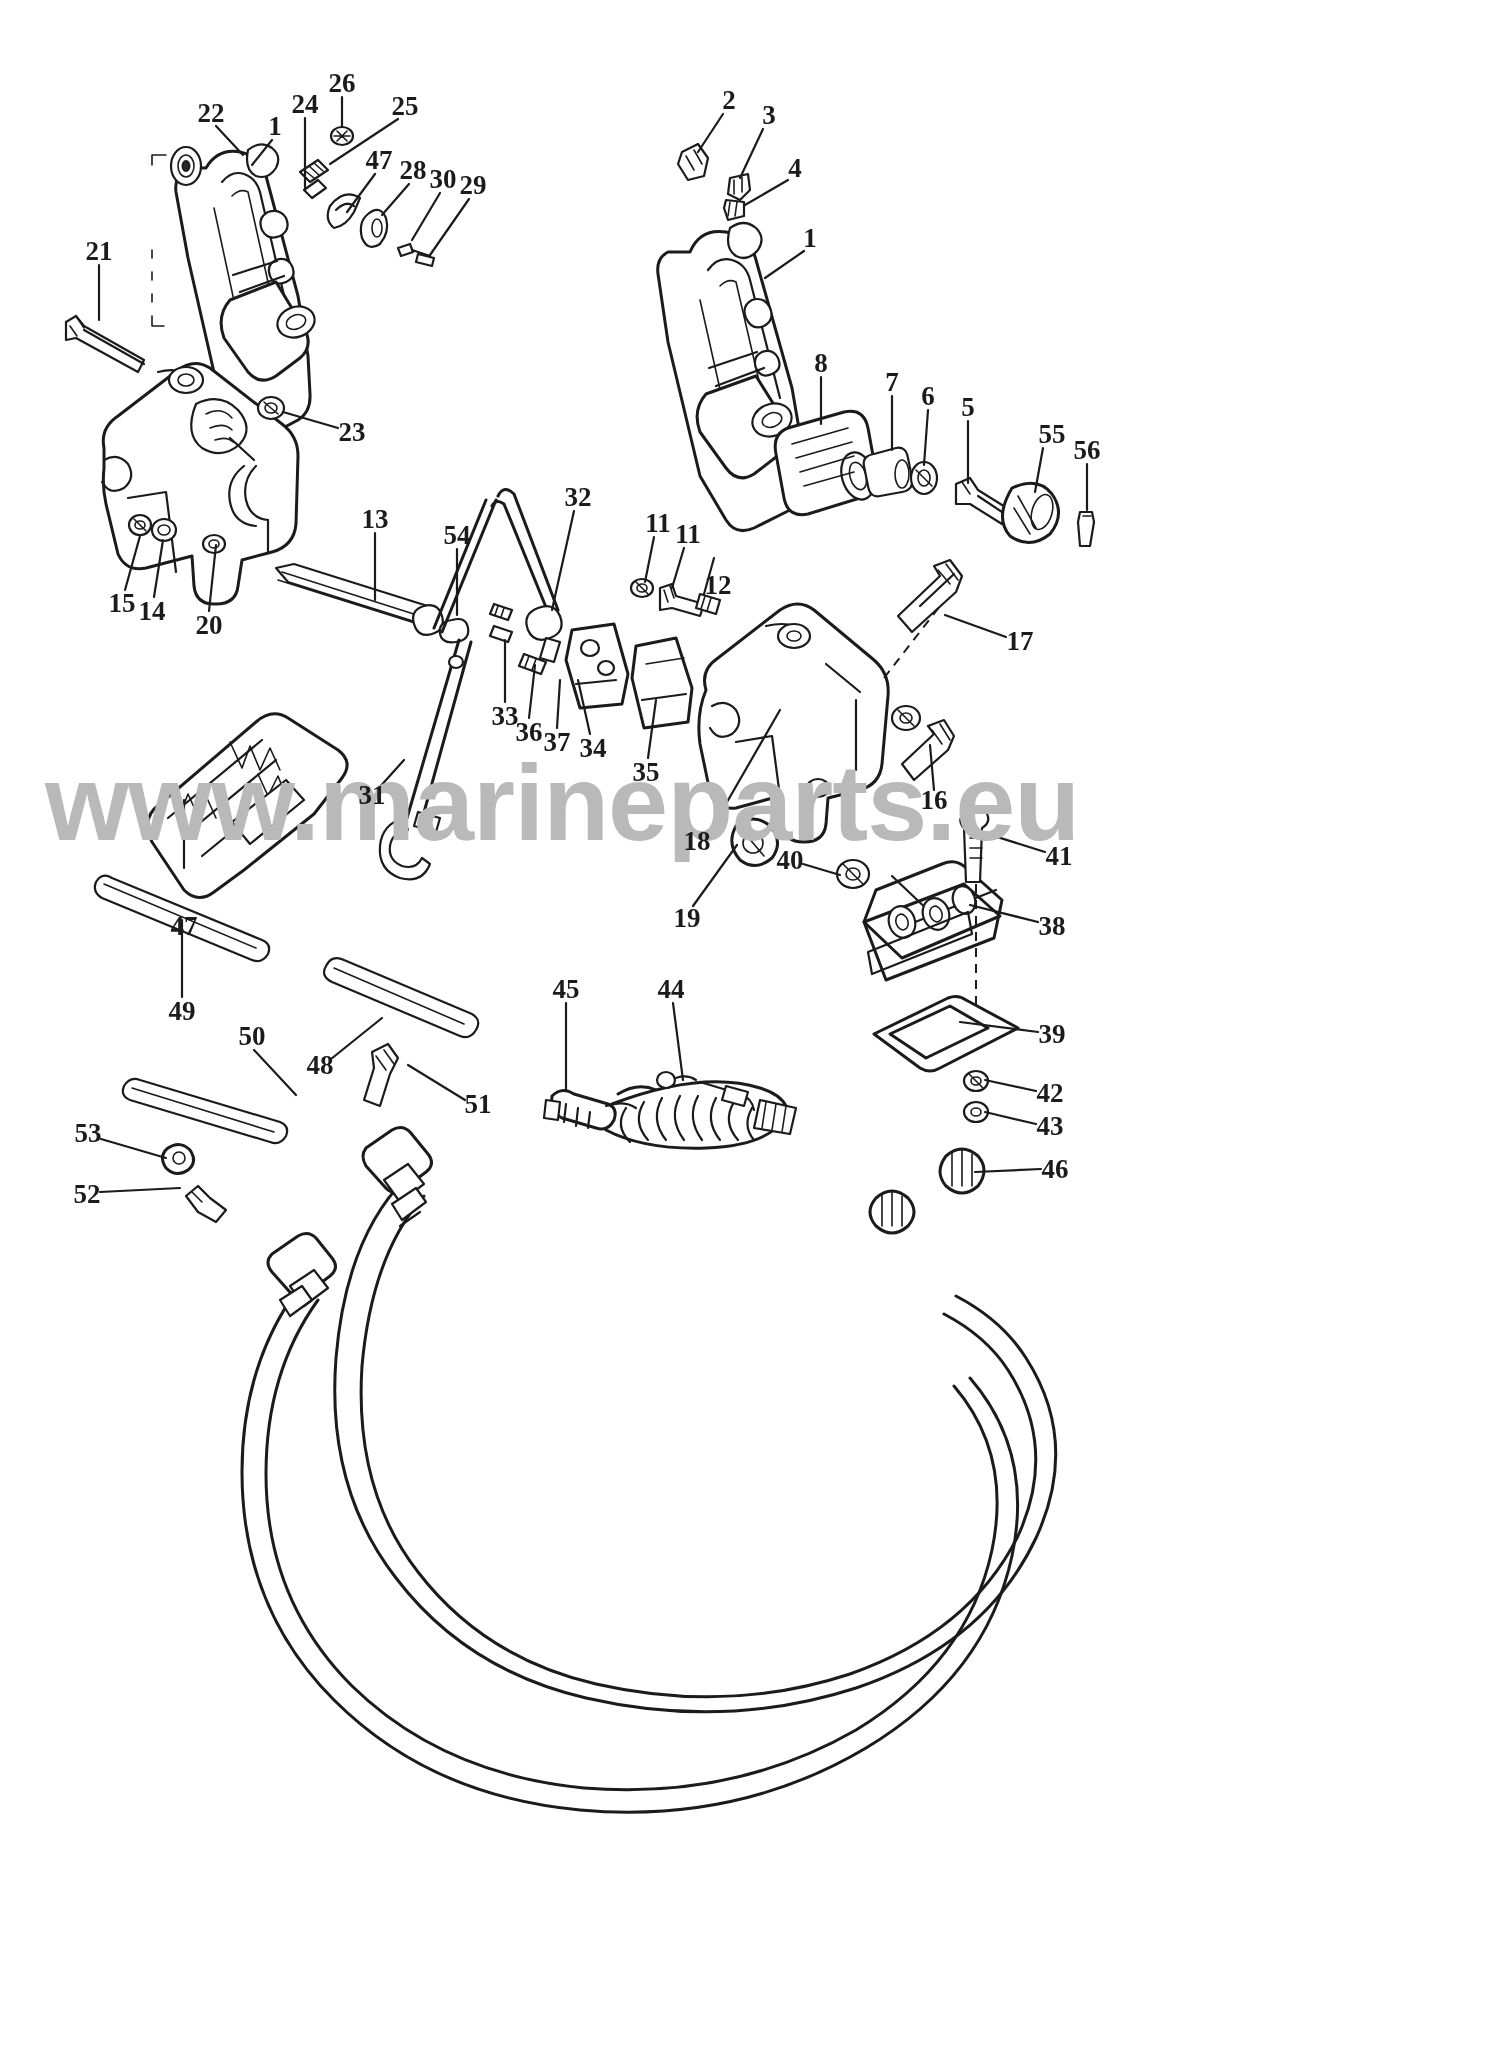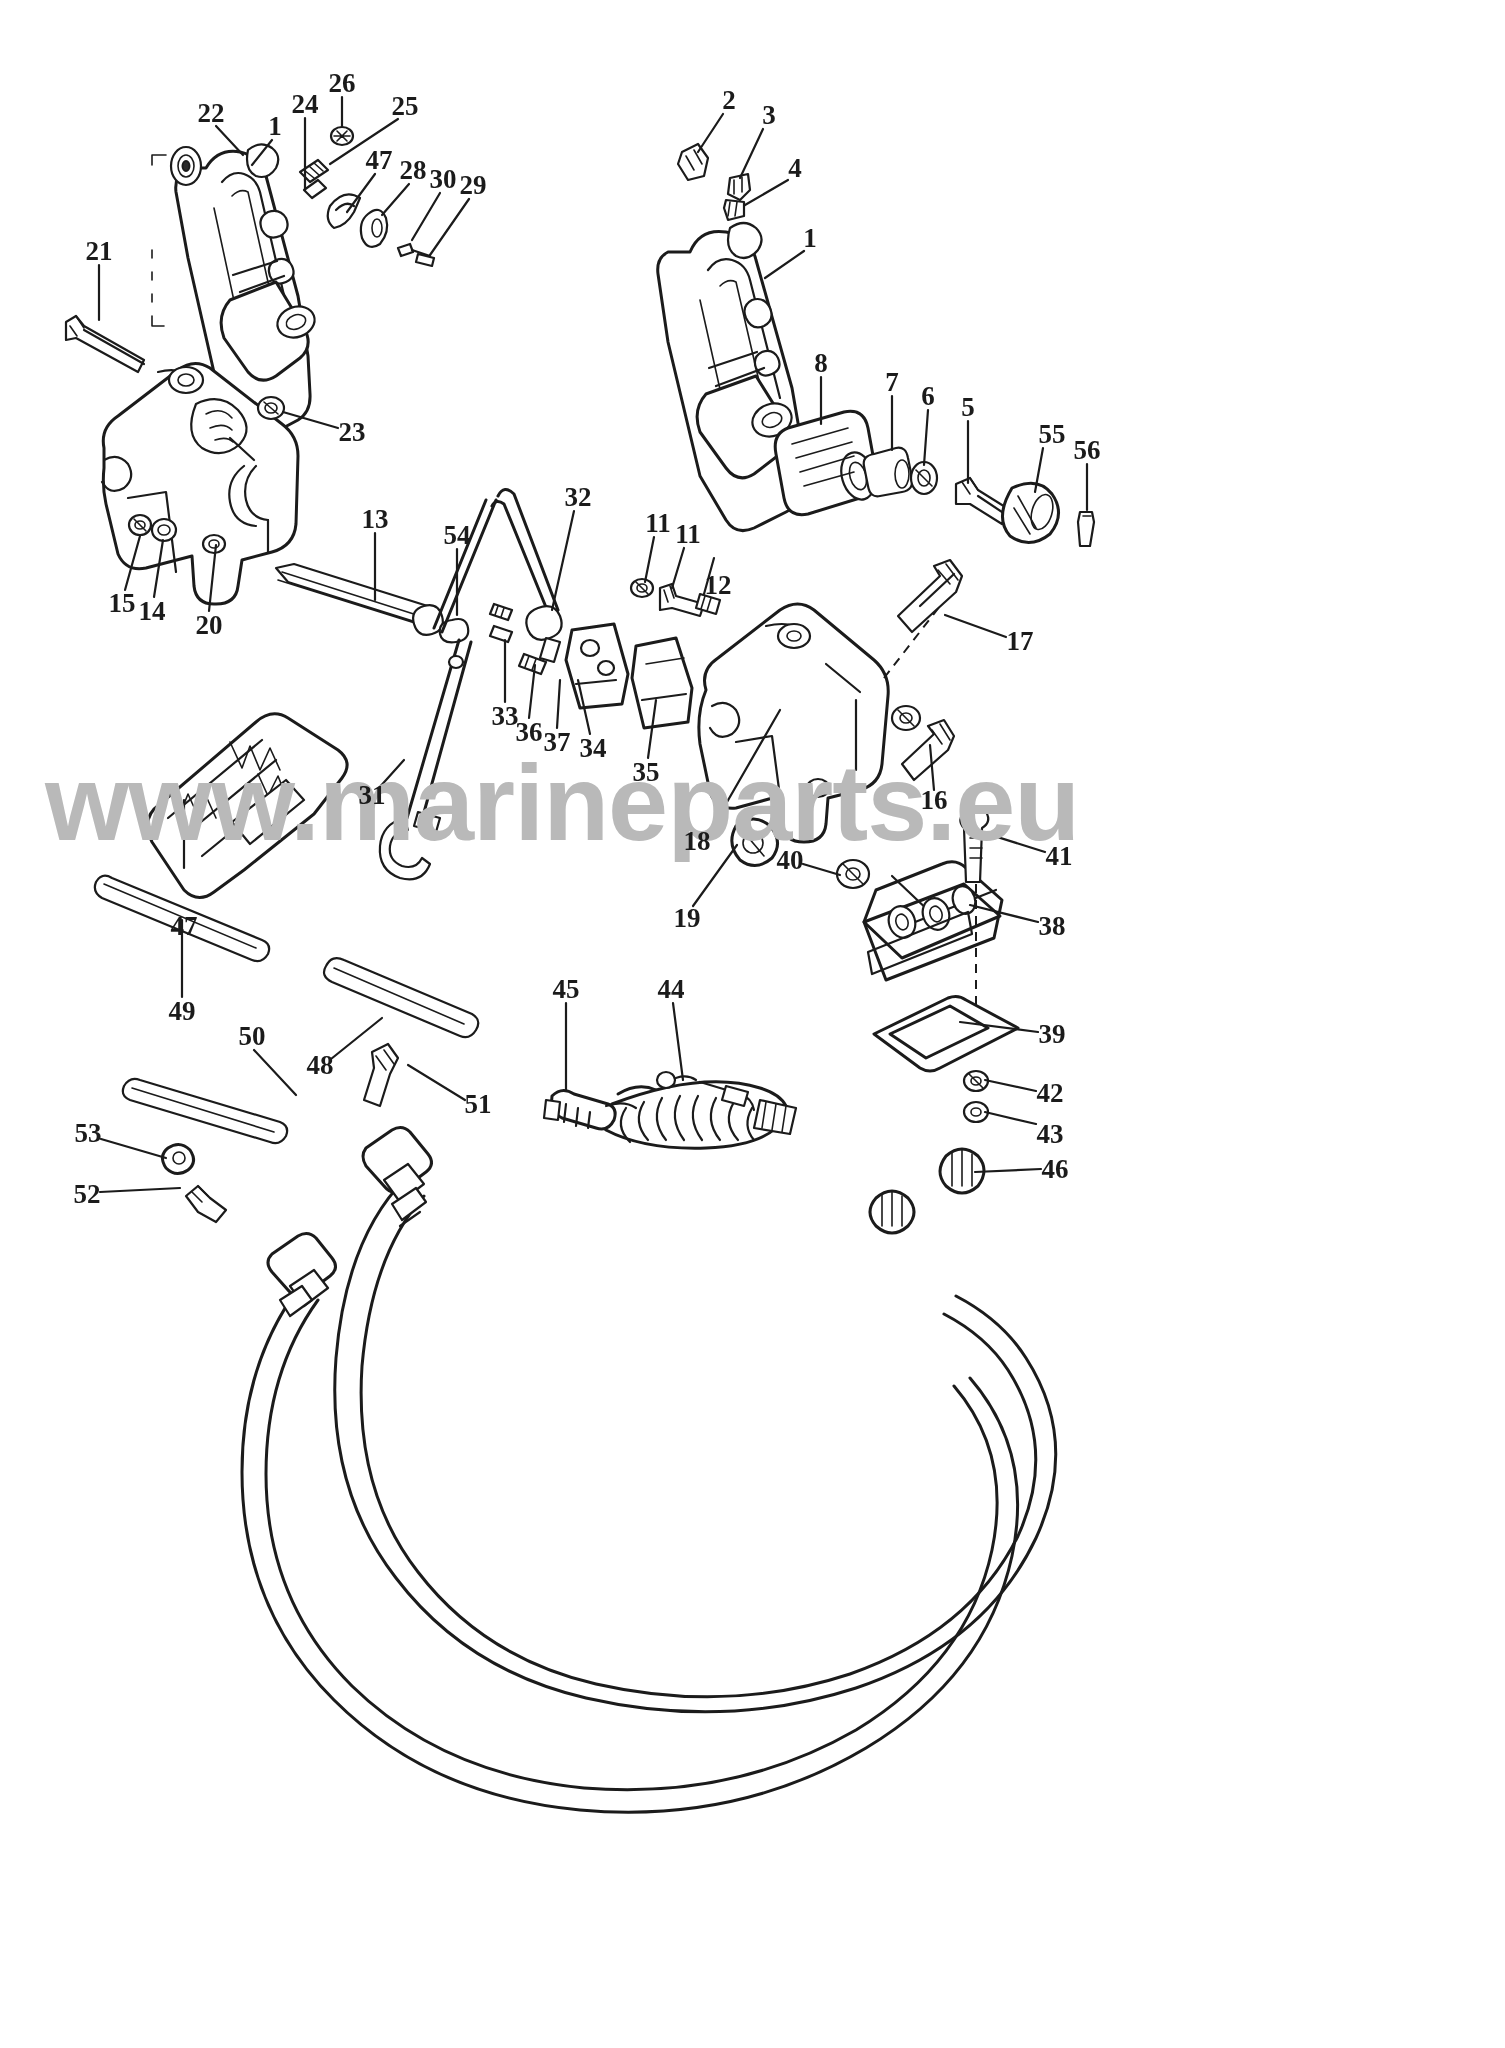--- a/index.html
+++ b/index.html
@@ -562,21 +562,21 @@
       <div class="callout" style="left: 1087px; top: 450px;">56</div>
       <div class="callout" style="left: 1020px; top: 641px;">17</div>
       <div class="callout" style="left: 697px; top: 841px;">18</div>
       <div class="callout" style="left: 687px; top: 918px;">19</div>
       <div class="callout" style="left: 790px; top: 860px;">40</div>
       <div class="callout" style="left: 934px; top: 800px;">16</div>
       <div class="callout" style="left: 1059px; top: 856px;">41</div>
       <div class="callout" style="left: 1052px; top: 926px;">38</div>
       <div class="callout" style="left: 1052px; top: 1034px;">39</div>
       <div class="callout" style="left: 1050px; top: 1093px;">42</div>
-      <div class="callout" style="left: 1050px; top: 1126px; margin-top: 8px;">43</div>
+      <div class="callout" style="left: 1050px; top: 1126px;">43</div>
       <div class="callout" style="left: 1055px; top: 1169px;">46</div>
       <div class="callout" style="left: 184px; top: 882px; margin-top: 44px;">47</div>
       <div class="callout" style="left: 182px; top: 1011px;">49</div>
       <div class="callout" style="left: 252px; top: 1036px;">50</div>
       <div class="callout" style="left: 320px; top: 1065px;">48</div>
       <div class="callout" style="left: 478px; top: 1104px;">51</div>
       <div class="callout" style="left: 88px; top: 1133px;">53</div>
       <div class="callout" style="left: 87px; top: 1194px;">52</div>
       <div class="callout" style="left: 566px; top: 989px;">45</div>
       <div class="callout" style="left: 671px; top: 989px;">44</div>

